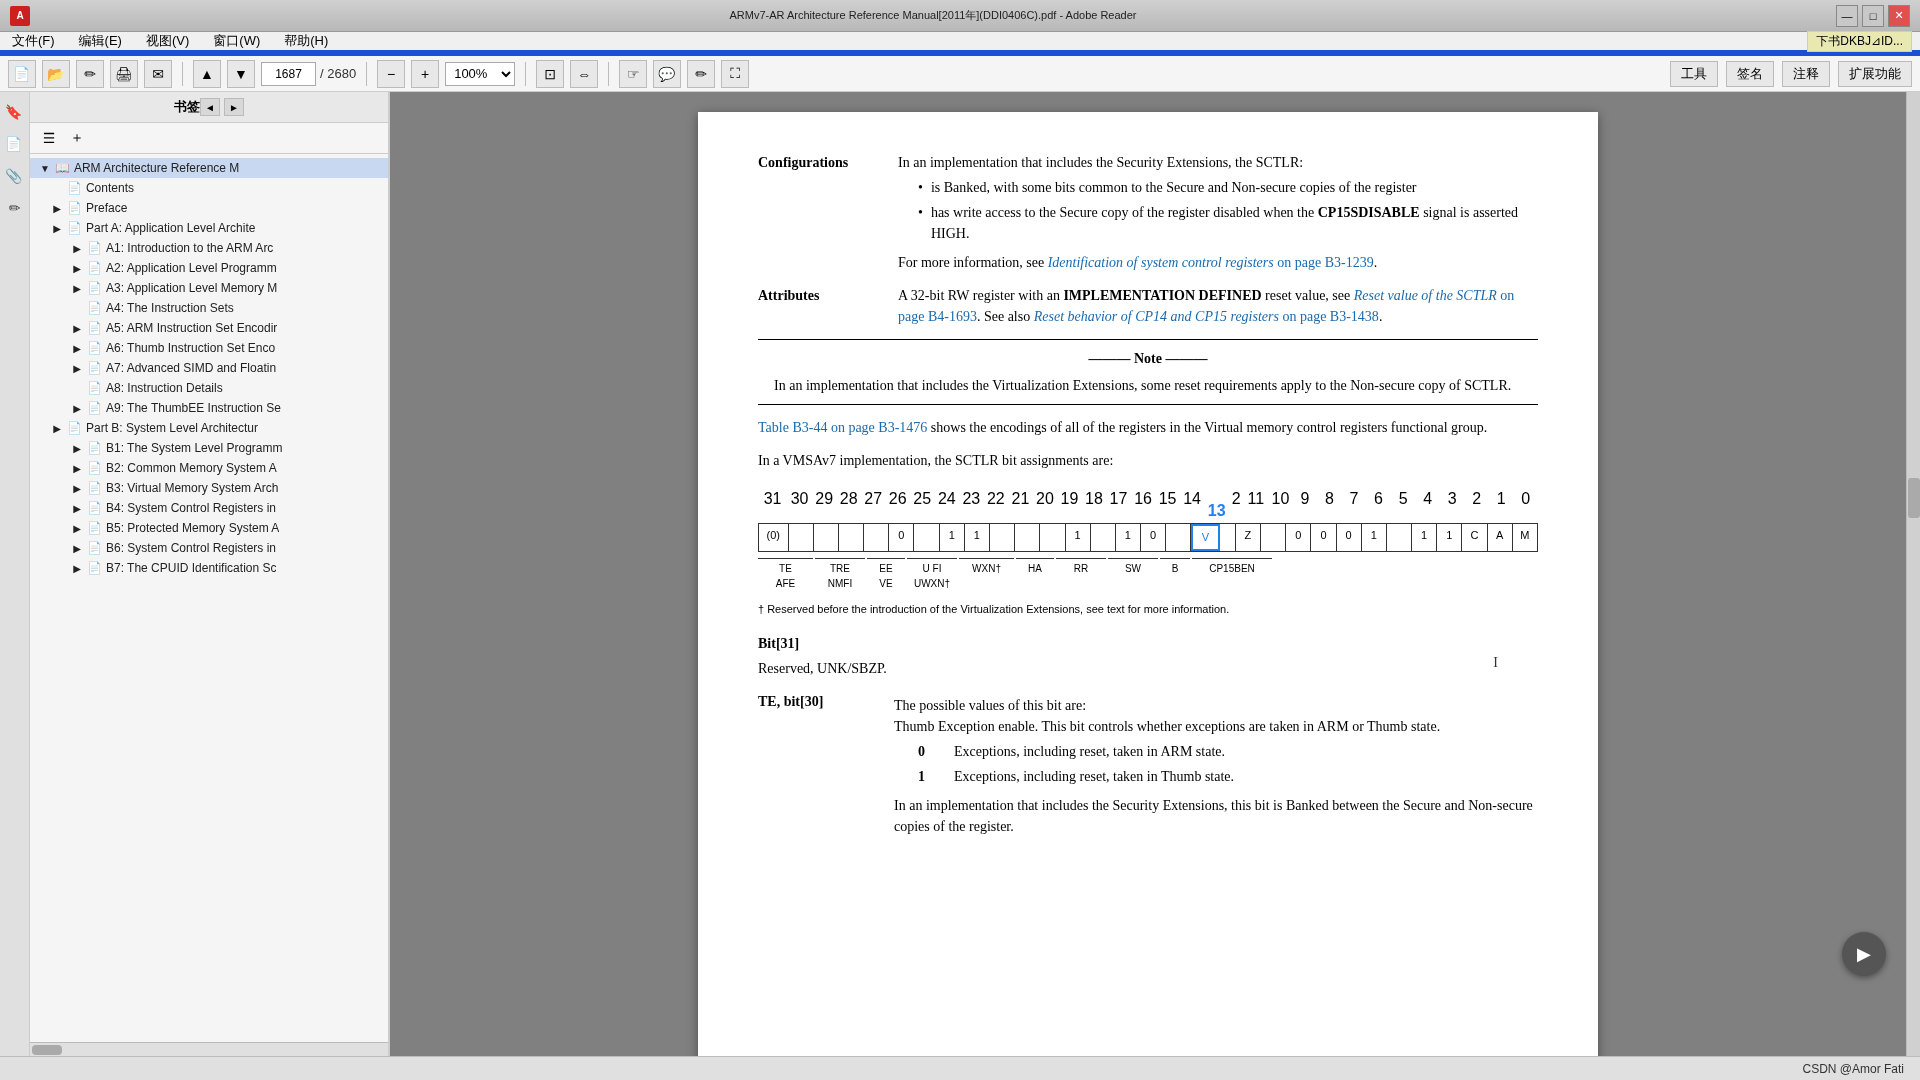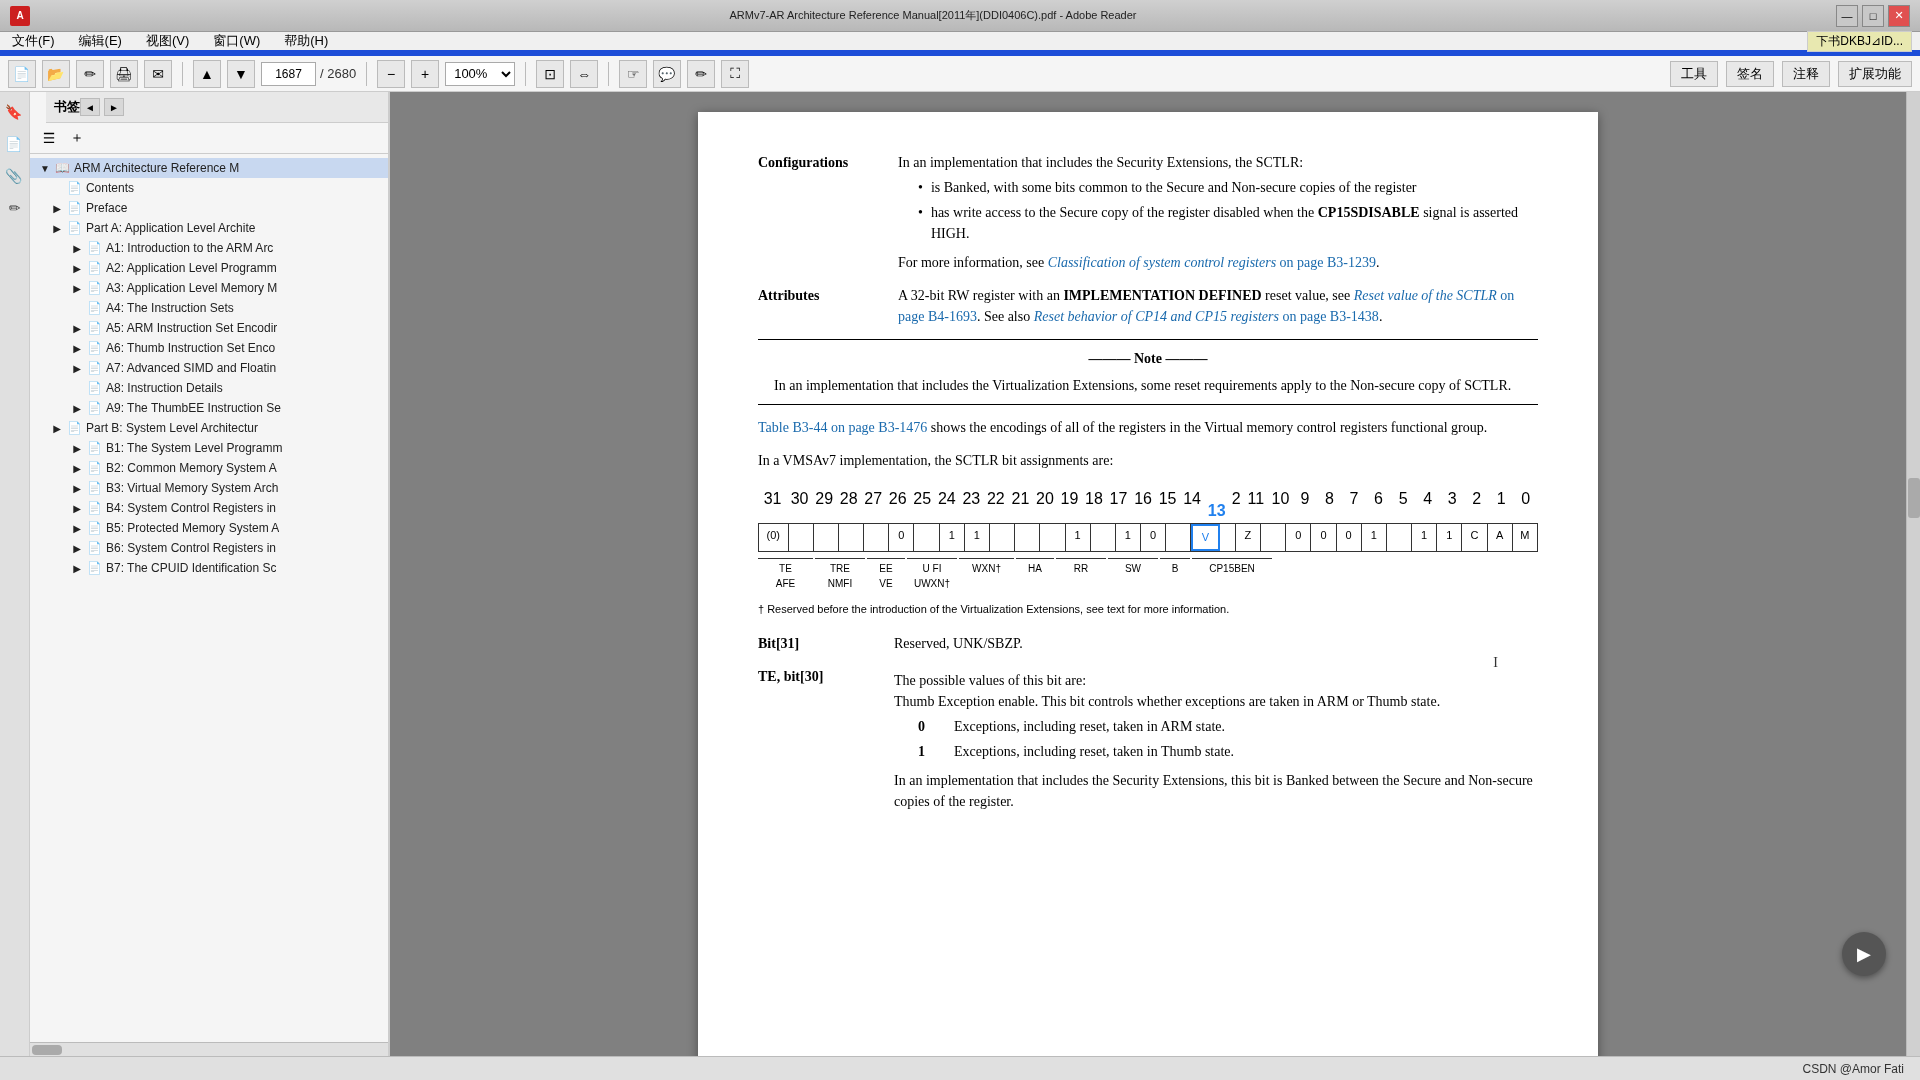--- a/index.html
+++ b/index.html
@@ -108,25 +108,24 @@
       width: 360px;
       background: #f5f5f5;
       border-right: 2px solid #ccc;
       display: flex;
       flex-direction: column;
       overflow: hidden;
     }
     #sidebar-header {
       display: flex;
       align-items: center;
-      justify-content: flex-start;
+      justify-content: center;
       padding: 6px 8px;
       background: #e8e8e8;
       border-bottom: 1px solid #ccc;
-      margin-left: 16px;
     }
     #sidebar-header .bookmarks-label { font-size: 13px; font-weight: bold; }
     #sidebar-header-controls { display: flex; gap: 4px; }
     .sidebar-ctrl-btn {
       width: 20px; height: 18px;
       background: #d8d8d8;
       border: 1px solid #bbb;
       cursor: pointer;
       font-size: 10px;
       display: flex; align-items: center; justify-content: center;
@@ -511,21 +510,21 @@
         </div>
         <div class="pdf-row-content">
           <div>In an implementation that includes the Security Extensions, the SCTLR:</div>
           <div class="pdf-bullet">
             <span>is Banked, with some bits common to the Secure and Non-secure copies of the register</span>
           </div>
           <div class="pdf-bullet">
             <span>has write access to the Secure copy of the register disabled when the <strong>CP15SDISABLE</strong> signal is asserted HIGH.</span>
           </div>
           <div style="margin-top:8px;">
-            For more information, see <a class="link-text"><em>Classification of system control registers</em> on page B3-1239</a>.
+            For more information, see <a class="link-text"><em>Identification of system control registers</em> on page B3-1239</a>.
           </div>
         </div>
       </div>
 
       <div class="pdf-row">
         <div class="pdf-row-label">
           <strong>Attributes</strong>
         </div>
         <div class="pdf-row-content">
           A 32-bit RW register with an <strong>IMPLEMENTATION DEFINED</strong> reset value, see <a class="link-text"><em>Reset value of the SCTLR</em> on page B4-1693</a>. See also <a class="link-text"><em>Reset behavior of CP14 and CP15 registers</em> on page B3-1438</a>.
@@ -633,21 +632,21 @@
           <div style="text-align:center;width:50px;border-top:1px solid #333;padding-top:2px;margin-right:2px;">SW</div>
 
           <div style="text-align:center;width:30px;border-top:1px solid #333;padding-top:2px;margin-right:2px;">B</div>
 
           <div style="text-align:center;width:80px;border-top:1px solid #333;padding-top:2px;">CP15BEN</div>
         </div>
 
         <div style="margin-top:10px;font-size:11px;">† Reserved before the introduction of the Virtualization Extensions, see text for more information.</div>
       </div>
 
-      <div style="display:flex;margin-top:16px;gap:16px;">
+      <div style="display:flex;margin-top:16px;gap:4px;flex-direction:column;">
         <div style="font-weight:bold;min-width:120px;flex-shrink:0;">Bit[31]</div>
         <div>Reserved, UNK/SBZP.</div>
       </div>
 
       <div style="display:flex;margin-top:12px;gap:16px;">
         <div style="font-weight:bold;min-width:120px;flex-shrink:0;">TE, bit[30]</div>
         <div>
           <div style="margin-top:4px;">The possible values of this bit are:</div>
           <div>Thumb Exception enable. This bit controls whether exceptions are taken in ARM or Thumb state.</div>
           <div style="display:flex;gap:16px;margin:4px 0 4px 24px;">

